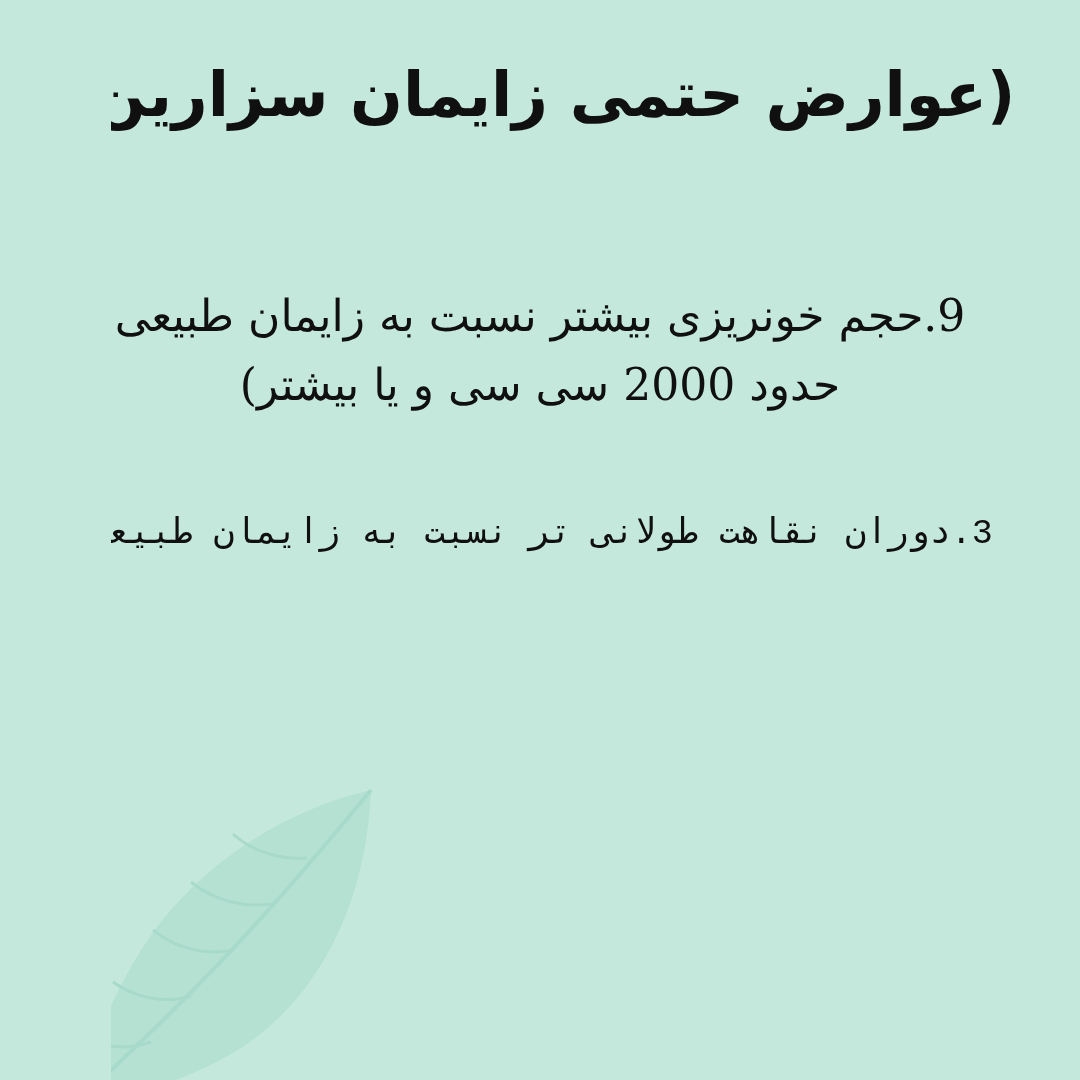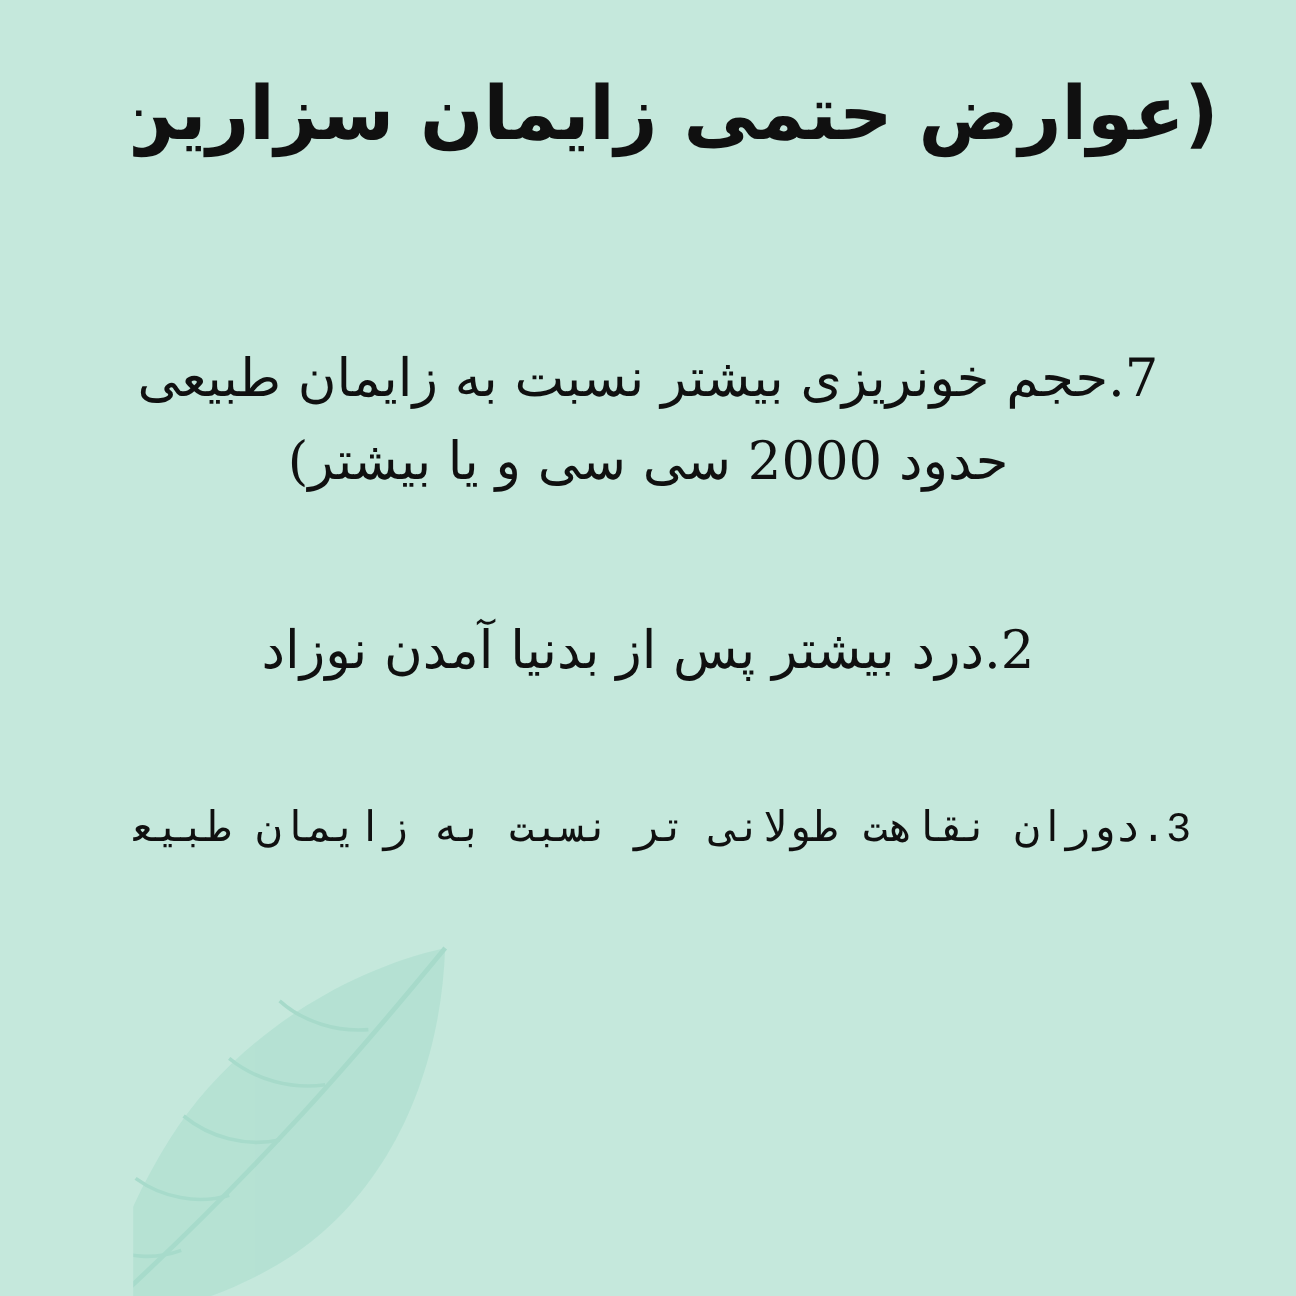--- a/index.html
+++ b/index.html
@@ -101,27 +101,24 @@
     <path d="M80 262 C58 270 34 268 16 258" stroke="#8fd0bd" stroke-width="3" fill="none"></path>
   </svg>
 
   <div class="content">
 
     <h1 class="title">(عوارض حتمی زایمان سزارین)</h1>
 
     <div class="body-list">
 
       <div class="item item-1">
-        <div class="line">7.حجم خونریزی بیشتر نسبت به زایمان طبیعی</div>
+        <div class="line">9.حجم خونریزی بیشتر نسبت به زایمان طبیعی</div>
         <div class="paren">حدود 2000 سی سی و یا بیشتر)</div>
       </div>
 
-      <div class="item item-2">
-        <div class="line">2.درد بیشتر پس از بدنیا آمدن نوزاد</div>
-      </div>
 
       <div class="item item-3">
         <div class="line">3.دوران نقاهت طولانی تر نسبت به زایمان طبیعی</div>
       </div>
 
     </div>
   </div>
 </div>
 
 </body></html>

